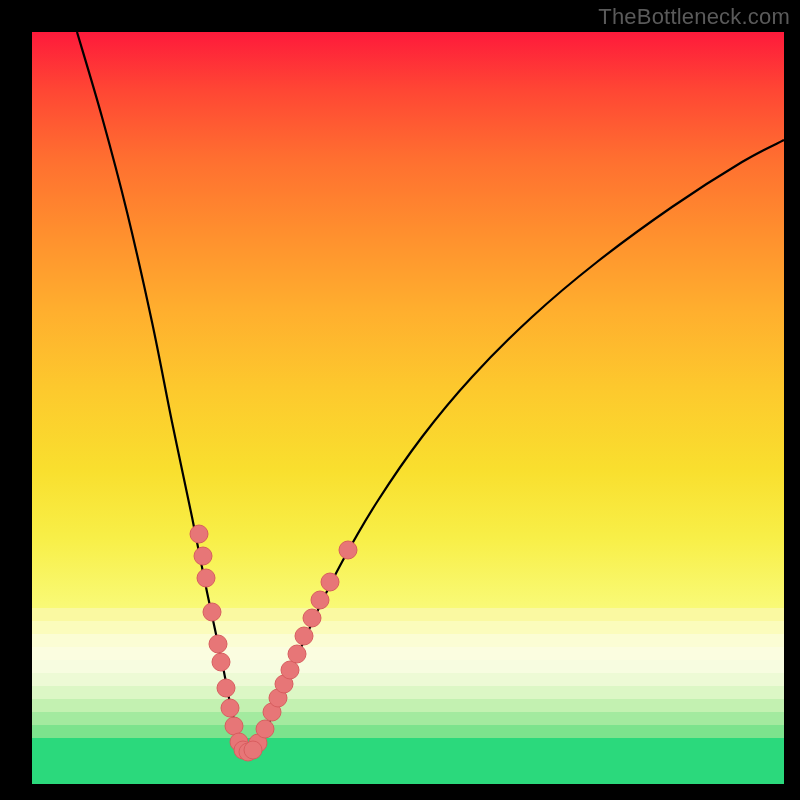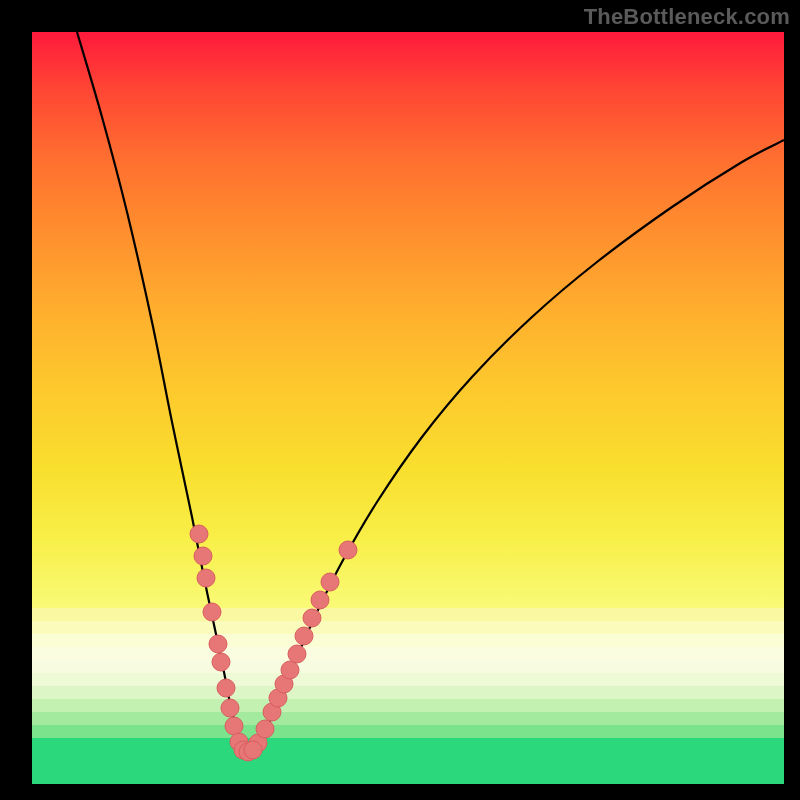--- a/index.html
+++ b/index.html
@@ -55,21 +55,21 @@
     top: 0;
     width: 752px;
     height: 752px;
   }
   .watermark {
     position: absolute;
     top: 4px;
     right: 10px;
     color: #5a5a5a;
     font-size: 22px;
-    font-weight: 700;
+    font-weight: 400;
     letter-spacing: 0.2px;
   }
 </style>
 </head>
 <body>
 
 <div class="frame">
 
   <div class="plot-area">
     <div class="gradient-top"></div>

